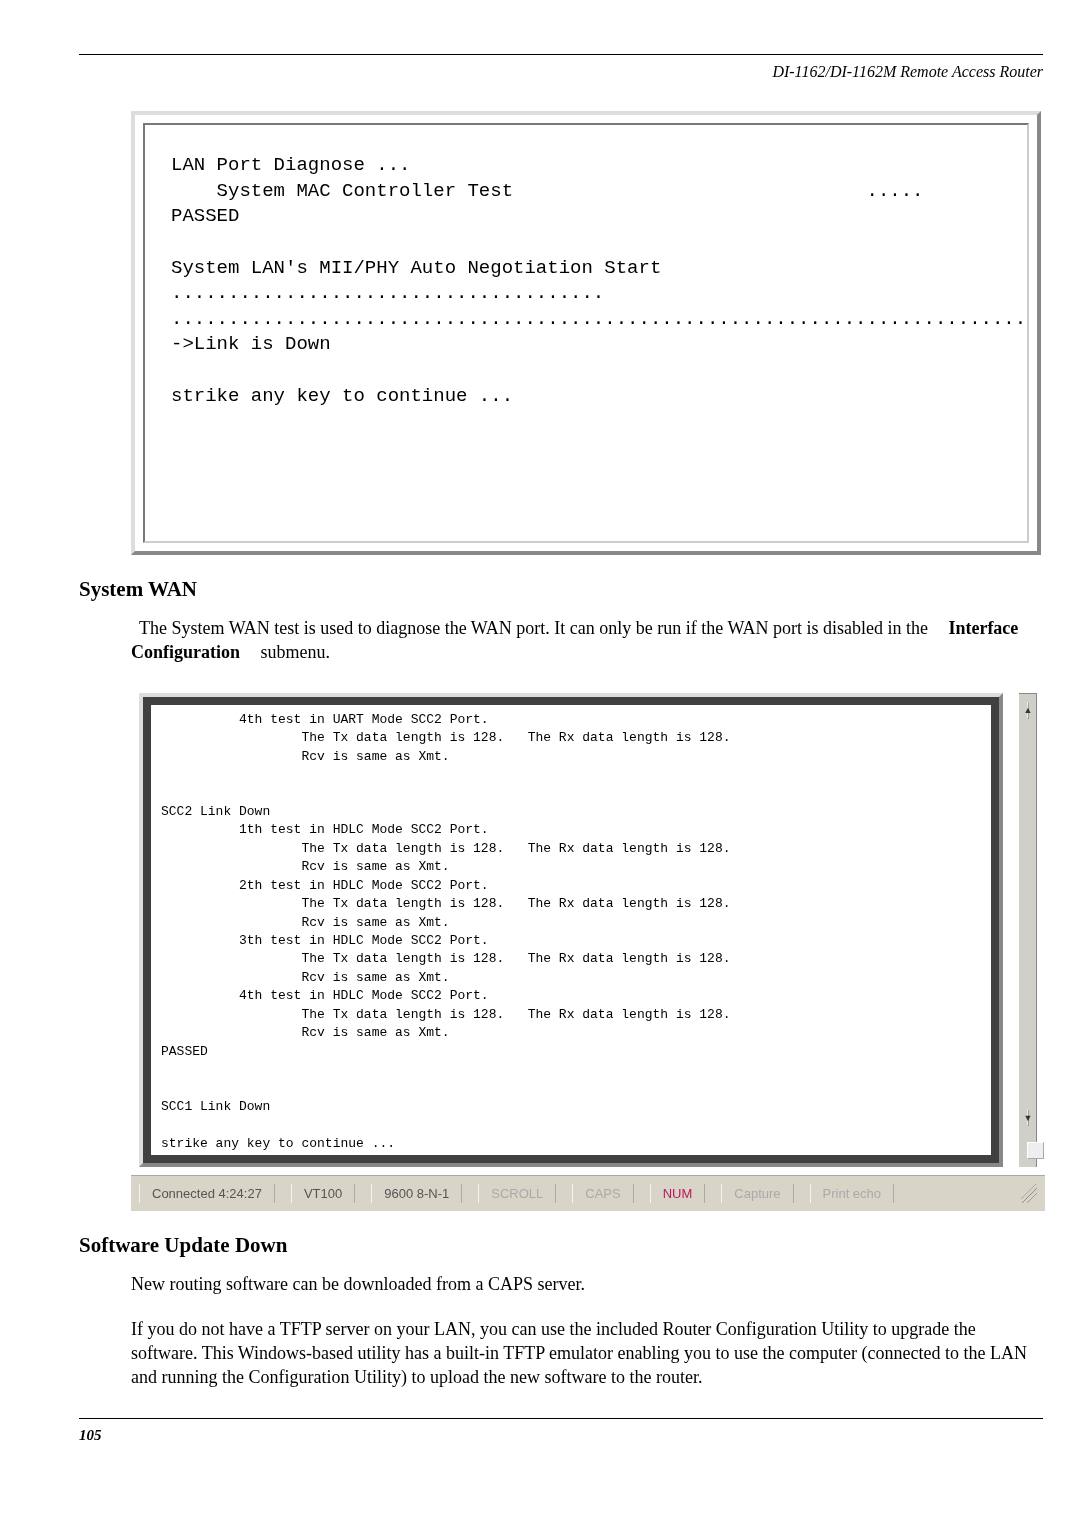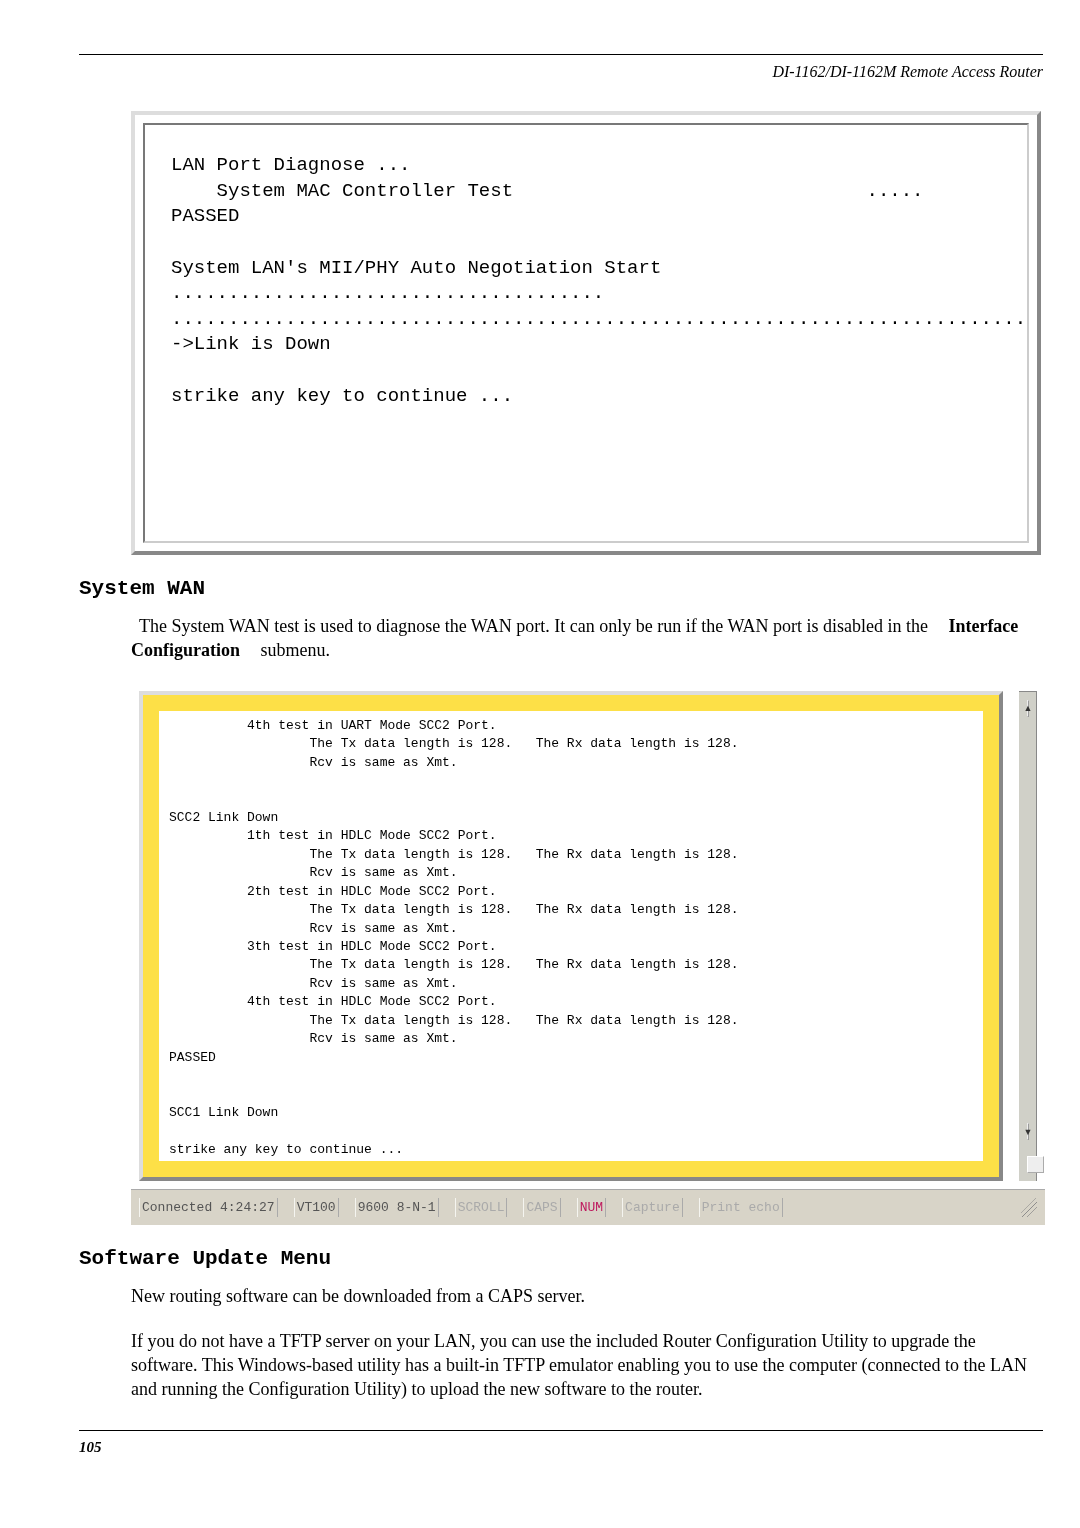--- a/index.html
+++ b/index.html
@@ -43,21 +43,21 @@
     min-height: 420px;
   }
   .mono {
     font-family: 'Courier New', monospace;
     white-space: pre-wrap;
     font-size: 19px;
     line-height: 1.35;
     color: #000;
   }
   .h2 {
-    font-family: Liberation Mono, monospace;
+    font-family: Liberation Serif, serif;
     font-weight: bold;
     font-size: 21px;
     margin-bottom: 14px;
   }
   .body-text {
     font-size: 18px;
     margin-left: 60px;
     margin-bottom: 20px;
     line-height: 1.35;
   }
@@ -67,22 +67,22 @@
     margin-right: 6px;
     margin-bottom: 22px;
   }
   .terminal-box-2 {
     flex: 1;
     border: 4px solid #bbb;
     border-top-color: #ddd;
     border-left-color: #ddd;
     border-bottom-color: #888;
     border-right-color: #888;
-    background: #fde047;
-    padding: 8px;
+    background: #404040;
+    padding: 0;
   }
   .terminal-inner-2 {
     padding: 6px 10px 2px 10px;
     background: #fff;
     font-family: 'Courier New', monospace;
     white-space: pre;
     font-size: 13px;
     line-height: 1.42;
     color: #000;
     overflow: hidden;
@@ -121,25 +121,24 @@
     font-family: Tahoma, sans-serif;
     font-size: 13px;
     color: #555;
     margin-left: 60px;
     margin-right: 6px;
     margin-top: -22px;
     margin-bottom: 22px;
     border-top: 1px solid #aaa;
   }
   .status-cell {
-    padding: 2px 2px;
+    padding: 2px 12px;
     border-right: 1px solid #aaa;
     border-left: 1px solid #f5f5f0;
     background: #d8d4c8;
-    font-family: Liberation Mono, monospace;
   }
   .status-cell.disabled {
     color: #aaa;
   }
   .status-cell.dark {
     color: #be185d;
     text-align: center;
   }
   .status-resize {
     width: 16px;
@@ -225,18 +224,18 @@
   <div class="status-cell">VT100</div>
   <div class="status-cell">9600 8-N-1</div>
   <div class="status-cell disabled">SCROLL</div>
   <div class="status-cell disabled">CAPS</div>
   <div class="status-cell dark">NUM</div>
   <div class="status-cell disabled">Capture</div>
   <div class="status-cell disabled">Print echo</div>
   <div class="status-resize"></div>
 </div>
 
-<div class="h2">Software Update Menu</div>
+<div class="h2">Software Update Down</div>
 <div class="body-text">New routing software can be downloaded from a CAPS server.</div>
 <div class="body-text">If you do not have a TFTP server on your LAN, you can use the included Router Configuration Utility to upgrade the software. This Windows-based utility has a built-in TFTP emulator enabling you to use the computer (connected to the LAN and running the Configuration Utility) to upload the new software to the router.</div>
 
 <div class="footer-line"></div>
 <div class="page-num">105</div>
 
 </body></html>

